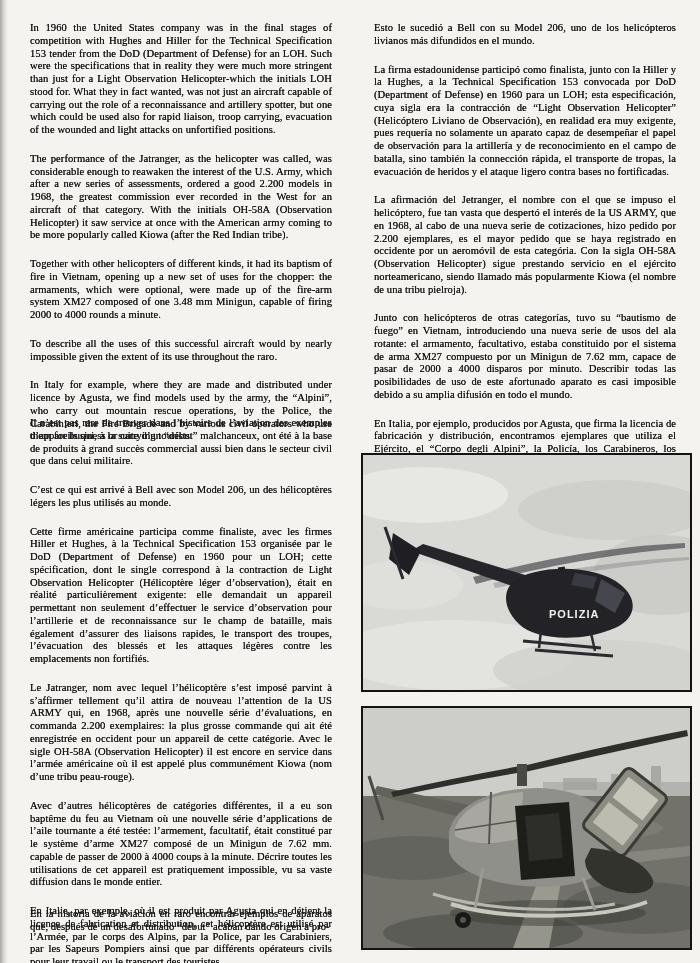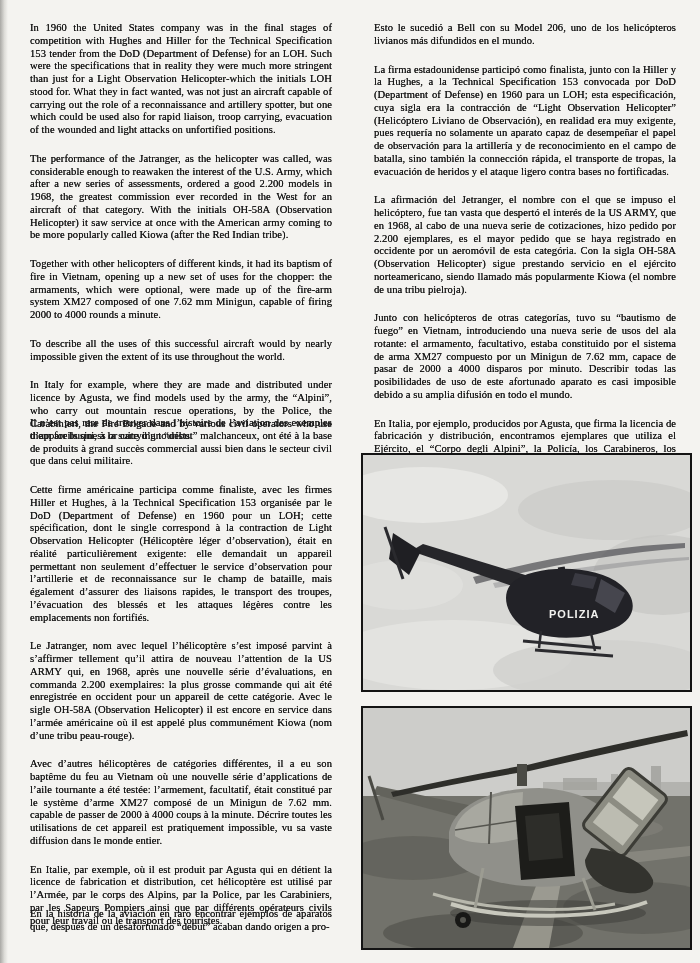--- a/index.html
+++ b/index.html
@@ -40,27 +40,28 @@
 </head>
 <body>
 
 <div class="page-edge-left"></div>
 
 <div class="col col-left">
 
   <div id="english-block" class="text-block">
     <p>In 1960 the United States company was in the final stages of competition with Hughes and Hiller for the Technical Specification 153 tender from the DoD (Department of Defense) for an LOH. Such were the specifications that in reality they were much more stringent than just for a Light Observation Helicopter-which the initials LOH stood for. What they in fact wanted, was not just an aircraft capable of carrying out the role of a reconnaissance and artillery spotter, but one which could be used also for rapid liaison, troop carrying, evacuation of the wounded and light attacks on unfortified positions.</p>
     <p>The performance of the Jatranger, as the helicopter was called, was considerable enough to reawaken the interest of the U.S. Army, which after a new series of assessments, ordered a good 2.200 models in 1968, the greatest commission ever recorded in the West for an aircraft of that category. With the initials OH-58A (Observation Helicopter) it saw service at once with the American army coming to be more popularly called Kiowa (after the Red Indian tribe).</p>
-    <p>Together with other helicopters of different kinds, it had its baptism of fire in Vietnam, opening up a new set of uses for the chopper: the armaments, which were optional, were made up of the fire-arm system XM27 composed of one 7.62 mm Minigun, capable of firing 2000 to 4000 rounds a minute.</p>
-    <p>To describe all the uses of this successful aircraft would by nearly impossible given the extent of its use throughout the world.</p>
+    <p>Together with other helicopters of different kinds, it had its baptism of fire in Vietnam, opening up a new set of uses for the chopper: the armaments, which were optional, were made up of the fire-arm system XM27 composed of one 3.48 mm Minigun, capable of firing 2000 to 4000 rounds a minute.</p>
+    <p>To describe all the uses of this successful aircraft would by nearly impossible given the extent of its use throughout the raro.</p>
     <p>In Italy for example, where they are made and distributed under licence by Agusta, we find models used by the army, the “Alpini”, who carry out mountain rescue operations, by the Police, the Carabinieri, the Fire Brigade and by various civil operators who use them for business or carrying tourists.</p>
   </div>
 
   <div id="french-block" class="text-block">
     <p>Il n’est pas rare de trouver dans l’histoire de l’aviation des exemples d’appareils qui, à la suite d’un “début” malchanceux, ont été à la base de produits à grand succès commercial aussi bien dans le secteur civil que dans celui militaire.</p>
+    <p>C’est ce qui est arrivé à Bell avec son Model 206, un des hélicoptères légers les plus utilisés au monde.</p>
     <p>Cette firme américaine participa comme finaliste, avec les firmes Hiller et Hughes, à la Technical Specification 153 organisée par le DoD (Department of Defense) en 1960 pour un LOH; cette spécification, dont le single correspond à la contraction de Light Observation Helicopter (Hélicoptère léger d’observation), était en réalité particulièrement exigente: elle demandait un appareil permettant non seulement d’effectuer le service d’observation pour l’artillerie et de reconnaissance sur le champ de bataille, mais également d’assurer des liaisons rapides, le transport des troupes, l’évacuation des blessés et les attaques légères contre les emplacements non fortifiés.</p>
     <p>Le Jatranger, nom avec lequel l’hélicoptère s’est imposé parvint à s’affirmer tellement qu’il attira de nouveau l’attention de la US ARMY qui, en 1968, après une nouvelle série d’évaluations, en commanda 2.200 exemplaires: la plus grosse commande qui ait été enregistrée en occident pour un appareil de cette catégorie. Avec le sigle OH-58A (Observation Helicopter) il est encore en service dans l’armée américaine où il est appelé plus communément Kiowa (nom d’une tribu peau-rouge).</p>
     <p>Avec d’autres hélicoptères de catégories différentes, il a eu son baptême du feu au Vietnam où une nouvelle série d’applications de l’aile tournante a été testée: l’armement, facultatif, était constitué par le système d’arme XM27 composé de un Minigun de 7.62 mm. capable de passer de 2000 à 4000 coups à la minute. Décrire toutes les utilisations de cet appareil est pratiquement impossible, vu sa vaste diffusion dans le monde entier.</p>
     <p>En Italie, par exemple, où il est produit par Agusta qui en détient la licence de fabrication et distribution, cet hélicoptère est utilisé par l’Armée, par le corps des Alpins, par la Police, par les Carabiniers, par les Sapeurs Pompiers ainsi que par différents opérateurs civils pour leur travail ou le transport des touristes.</p>
   </div>
 
   <div id="spanish-intro-block" class="text-block">
     <p>En la historia de la aviación en raro encontrar ejemplos de aparatos que, después de un desafortunado “debut” acaban dando origen a pro-</p>
   </div>
 

